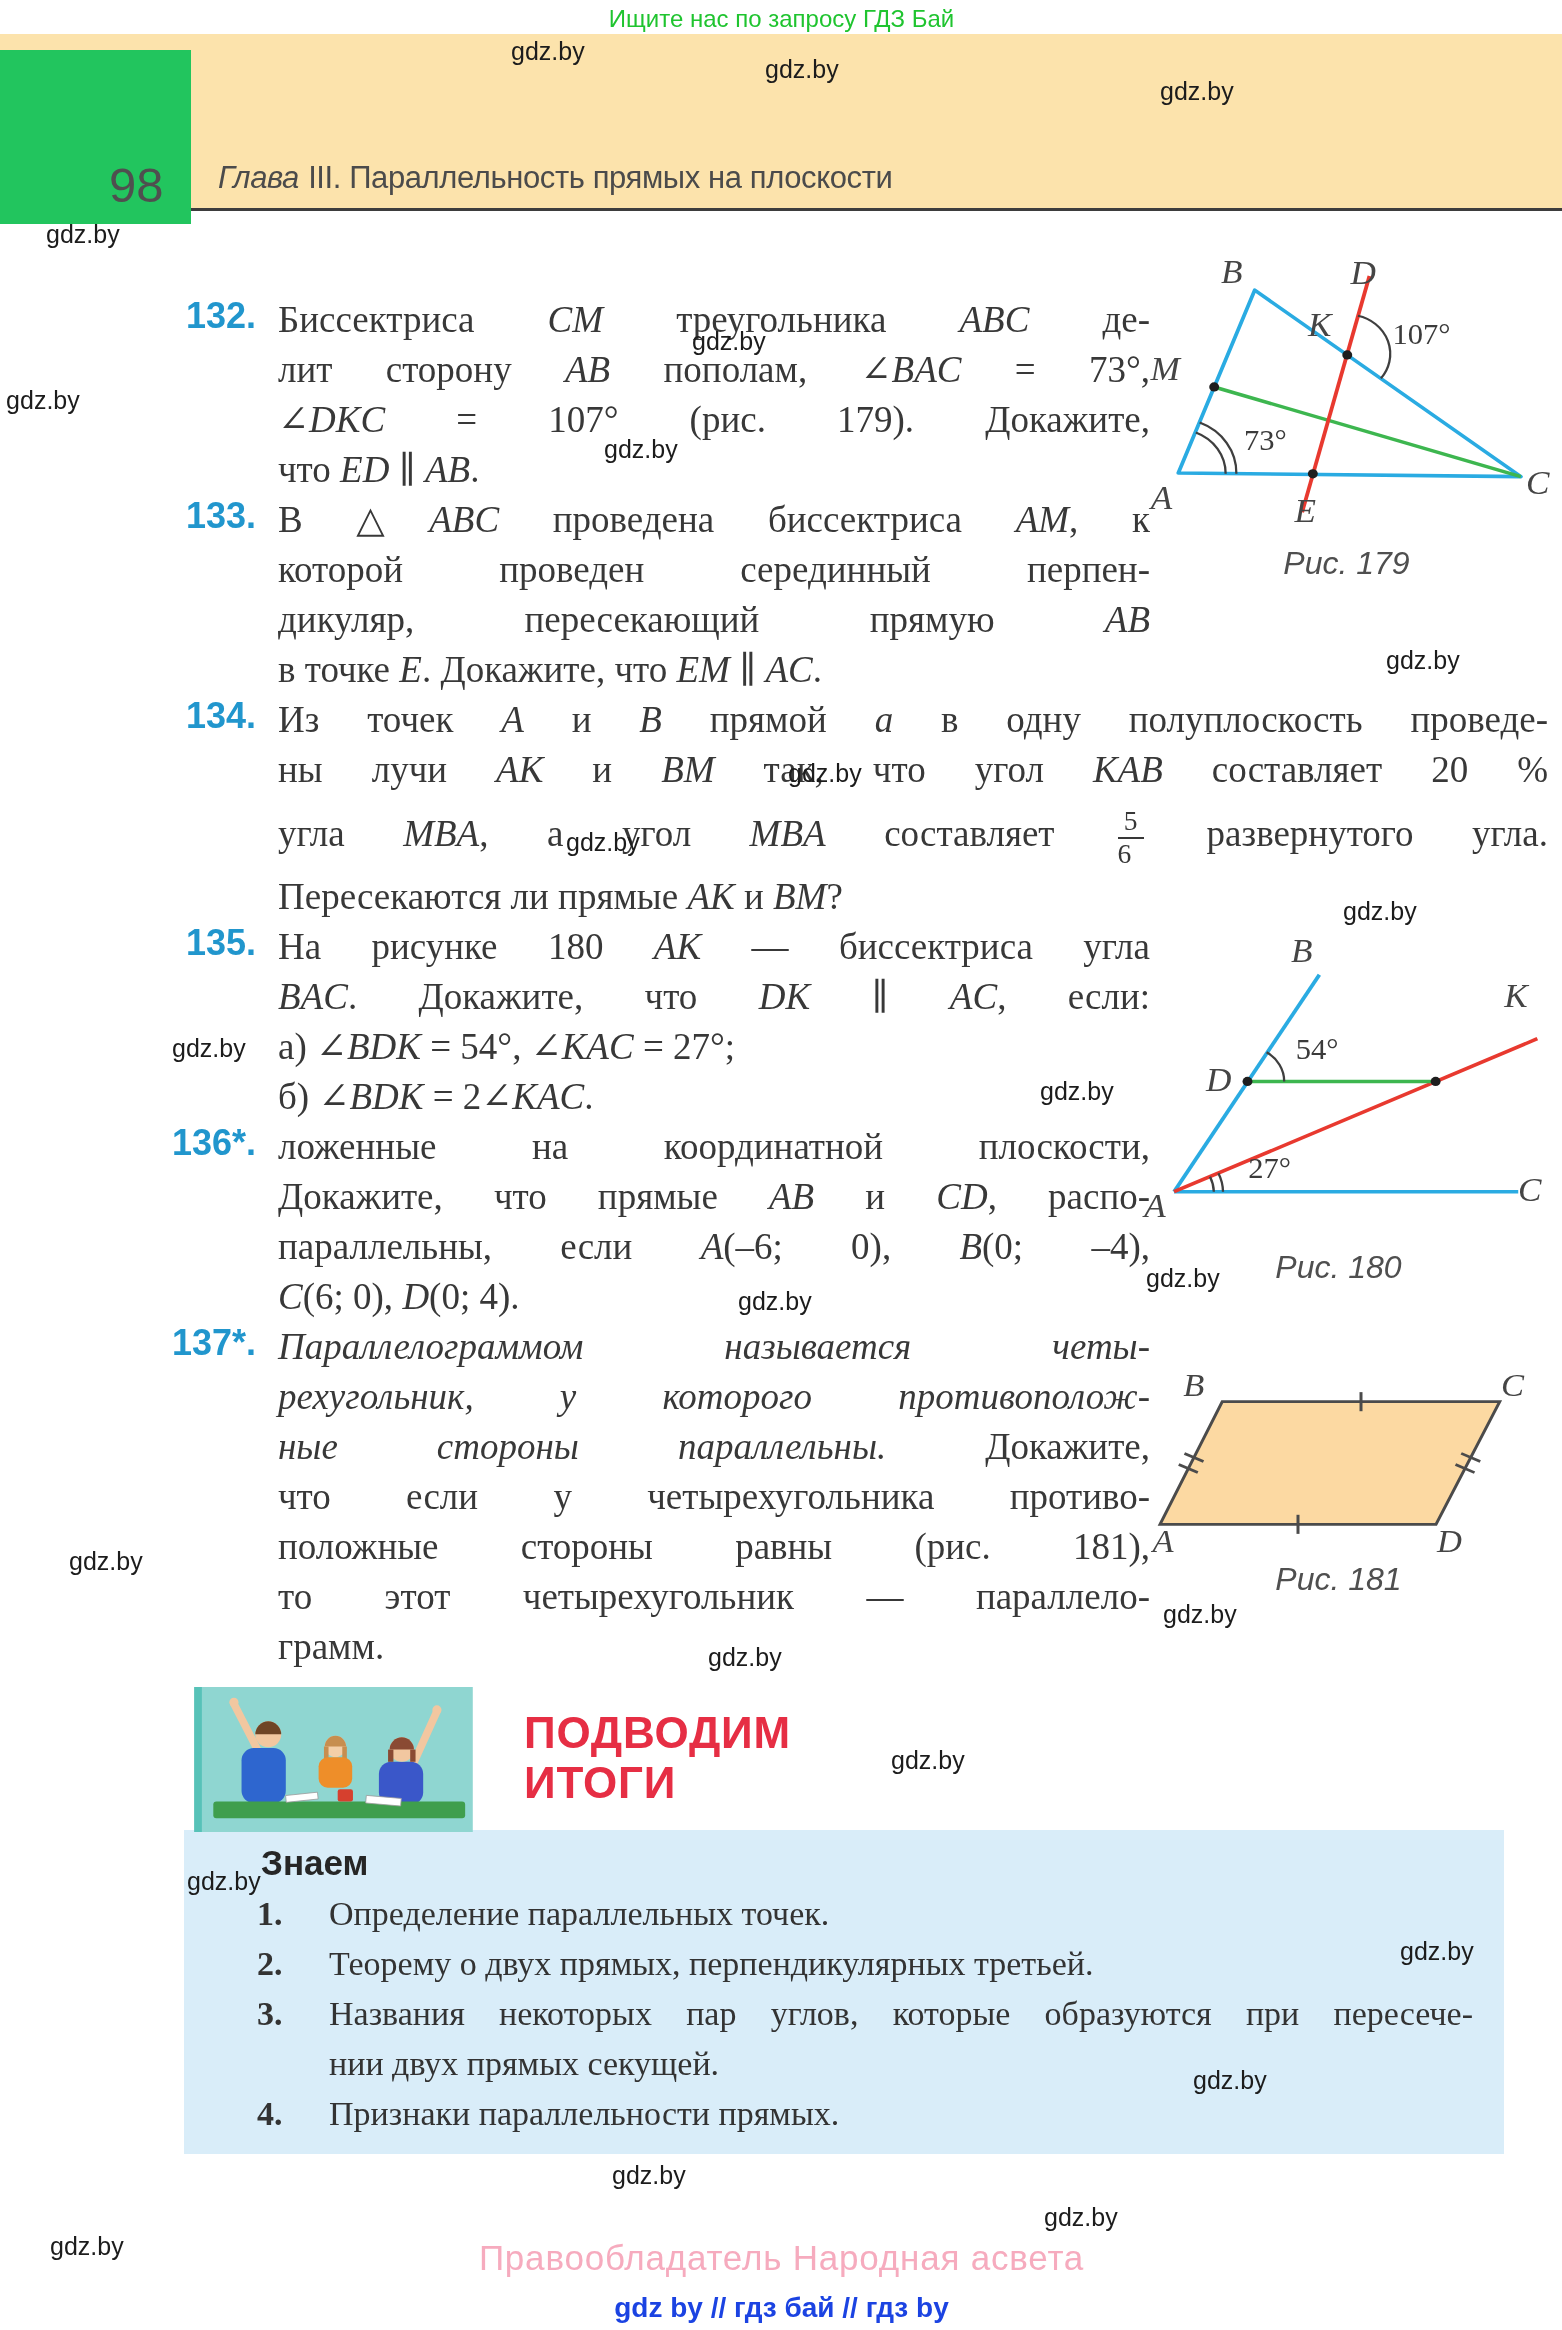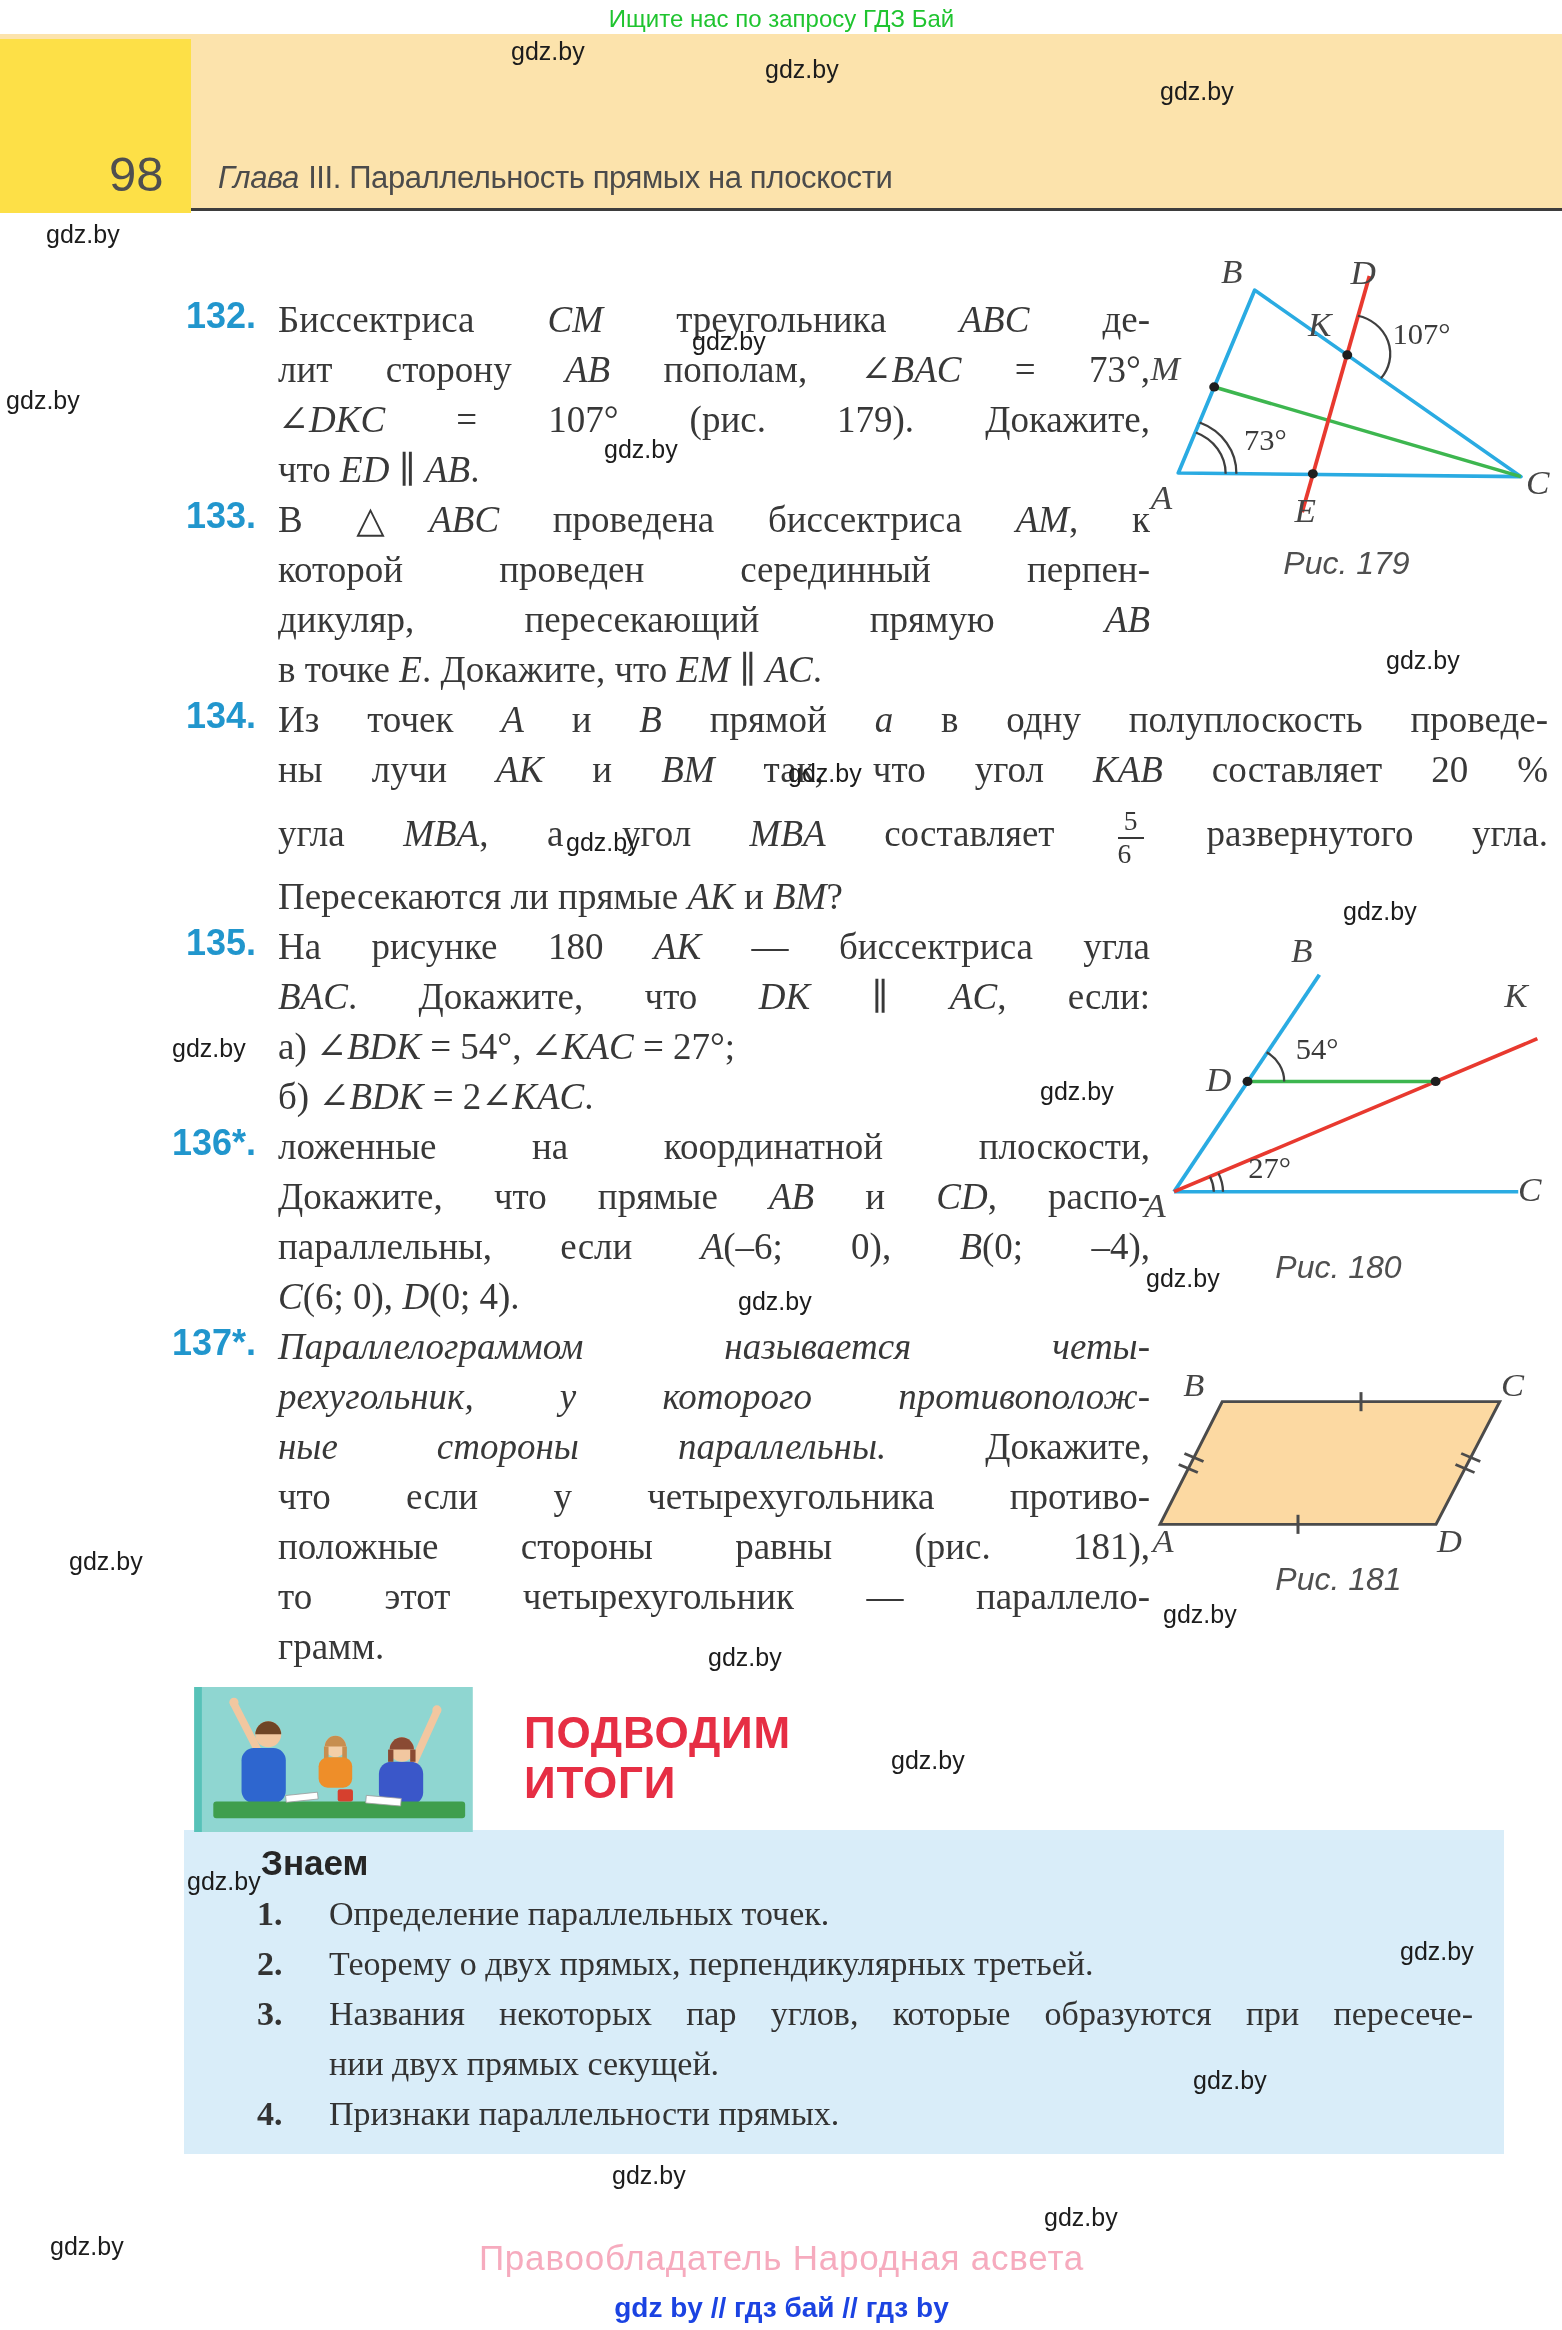--- a/index.html
+++ b/index.html
@@ -4,21 +4,21 @@
 <style>
   html,body{margin:0;padding:0;background:#ffffff;}
   .page{position:relative;width:1563px;height:2330px;background:#ffffff;overflow:hidden;
         font-family:"Liberation Serif","DejaVu Serif",serif;color:#383838;}
 
   .notice{position:absolute;top:4.6px;left:0;width:100%;text-align:center;
           font:24px "Liberation Sans","DejaVu Sans",sans-serif;color:#1fc42f;}
 
   .band{position:absolute;left:0;top:34px;width:1563px;height:174px;background:#fce3ac;
         border-bottom:3.8px solid #3d3d3d;box-sizing:content-box;}
-  .band-num{position:absolute;left:0;top:5px;width:191px;height:100%;background:#fde047;
+  .band-num{position:absolute;left:0;top:16px;width:191px;height:100%;background:#22c55e;
         display:flex;align-items:flex-end;justify-content:flex-end;box-sizing:border-box;
         padding:0 27.5px 10.7px 0;font:500 49px "Liberation Sans","DejaVu Sans",sans-serif;color:#4f4f4f;}
   .band-title{position:absolute;left:218px;bottom:12.2px;white-space:nowrap;
         font:500 31px "Liberation Sans","DejaVu Sans",sans-serif;letter-spacing:-0.4px;color:#4b4b4b;}
   .band-title .it{font-style:italic;margin-right:9.2px;}
 
   .wm{position:absolute;font:500 25px "Liberation Sans","DejaVu Sans",sans-serif;
       color:#1c1c1c;white-space:nowrap;z-index:30;}
 
   #problems{position:absolute;left:0;top:295px;width:1563px;z-index:5;padding-left:33px;}

